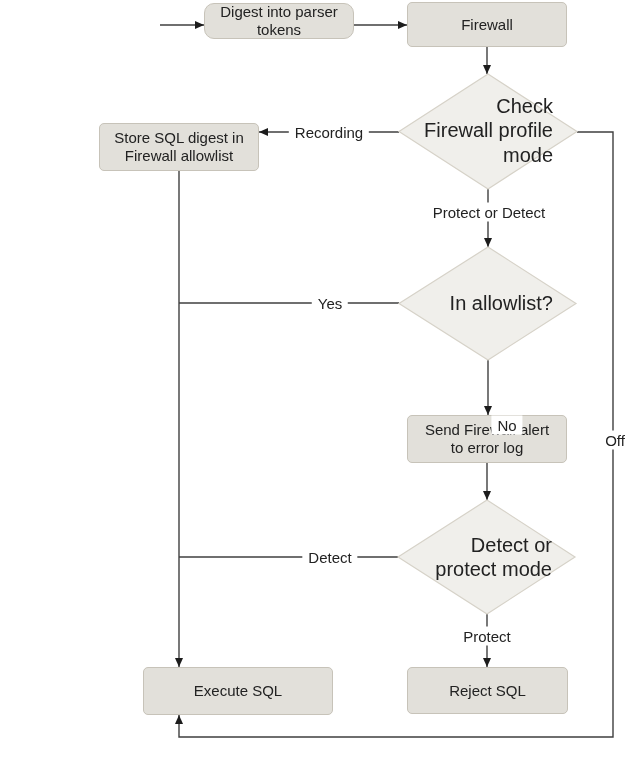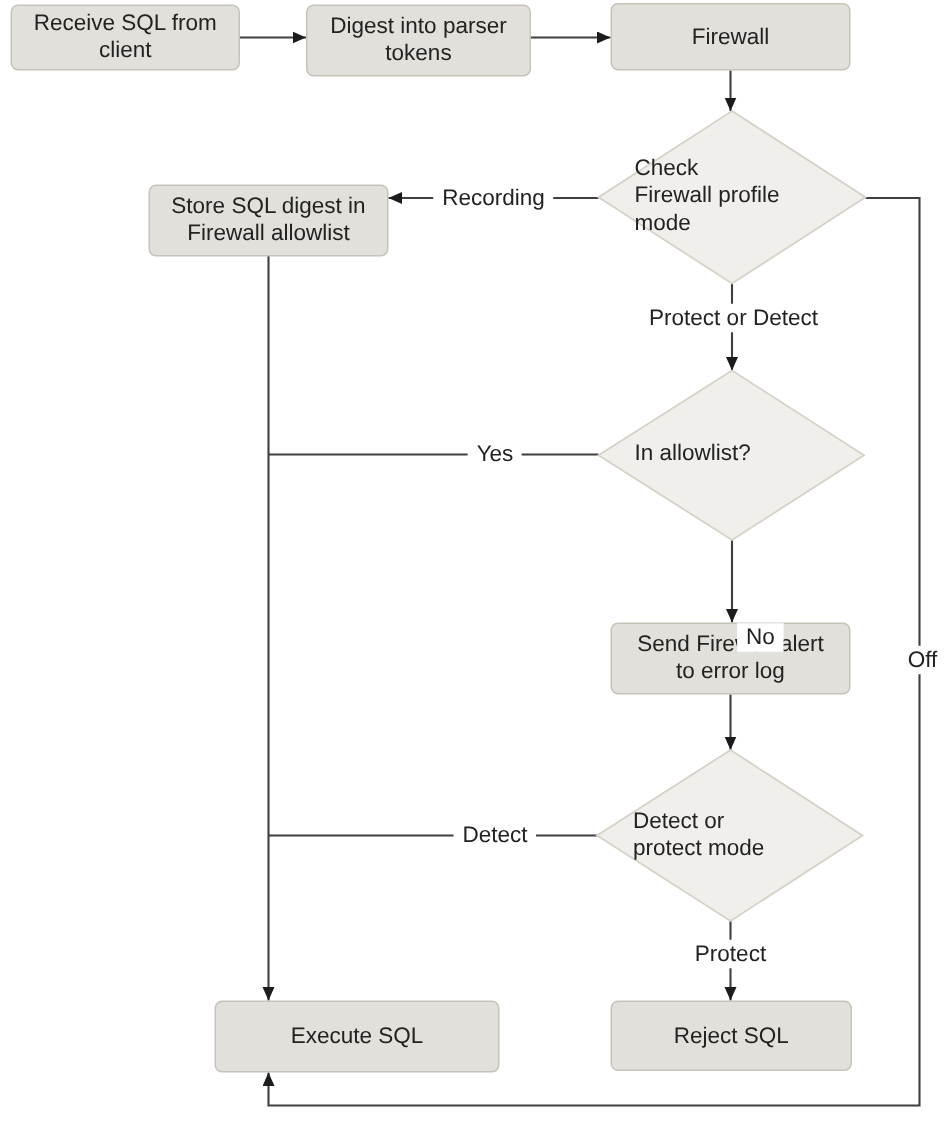--- a/index.html
+++ b/index.html
@@ -22,21 +22,21 @@
   .connector{stroke:var(--line);stroke-width:1.4;fill:none;}
   .diamond{fill:var(--diamond-fill);stroke:var(--diamond-border);stroke-width:1.2;}
   .node{
     position:absolute;box-sizing:border-box;
     display:flex;align-items:center;justify-content:center;text-align:center;
     background:var(--node-fill);border:1px solid var(--node-border);border-radius:5px;
     font-size:15px;line-height:1.2;white-space:pre-line;padding:2px 6px;
   }
   .diamond-label{
     position:absolute;transform:translate(-50%,-50%);
-    text-align:left;font-size:15px;line-height:1.22;white-space:pre-line;
+    text-align:right;font-size:20px;line-height:1.22;white-space:pre-line;
   }
   .edge-label{
     position:absolute;transform:translate(-50%,-50%);
     background:var(--bg);padding:1px 6px;font-size:15px;white-space:nowrap;
   }
 </style>
 </head>
 <body>
 
 <div class="diagram">
@@ -69,23 +69,21 @@
 
     <line class="connector" x1="398" y1="557" x2="179" y2="557"></line>
 
     <line class="connector" x1="487" y1="614" x2="487" y2="667" marker-end="url(#arrow)"></line>
 
     <polygon class="diamond" points="488,74 577,131.5 488,189 399,131.5"></polygon>
     <polygon class="diamond" points="488,247 576,303.5 488,360 399,303.5"></polygon>
     <polygon class="diamond" points="487,500 575,557 487,614 398,557"></polygon>
   </svg>
 
-  <div class="node" style="left:7px;top:3px;width:153px;height:44px;">Receive SQL from
-client</div>
-  <div class="node" style="left:204px;top:3px;width:150px;height:48px;">Digest into parser
+  <div class="node" style="left:204px;top:3px;width:150px;height:36px;border-radius:10px;">Digest into parser
 tokens</div>
   <div class="node" style="left:407px;top:2px;width:160px;height:45px;">Firewall</div>
   <div class="node" style="left:99px;top:110px;width:160px;height:48px;margin-top:13px;">Store SQL digest in
 Firewall allowlist</div>
   <div class="node" style="left:407px;top:415px;width:160px;height:48px;">Send Firewall alert
 to error log</div>
   <div class="node" style="left:99px;top:667px;width:190px;height:48px;margin-left:44px;">Execute SQL</div>
   <div class="node" style="left:407px;top:667px;width:161px;height:47px;">Reject SQL</div>
 
   <div class="diamond-label" style="left:488px;top:131px;width:130px;">Check

